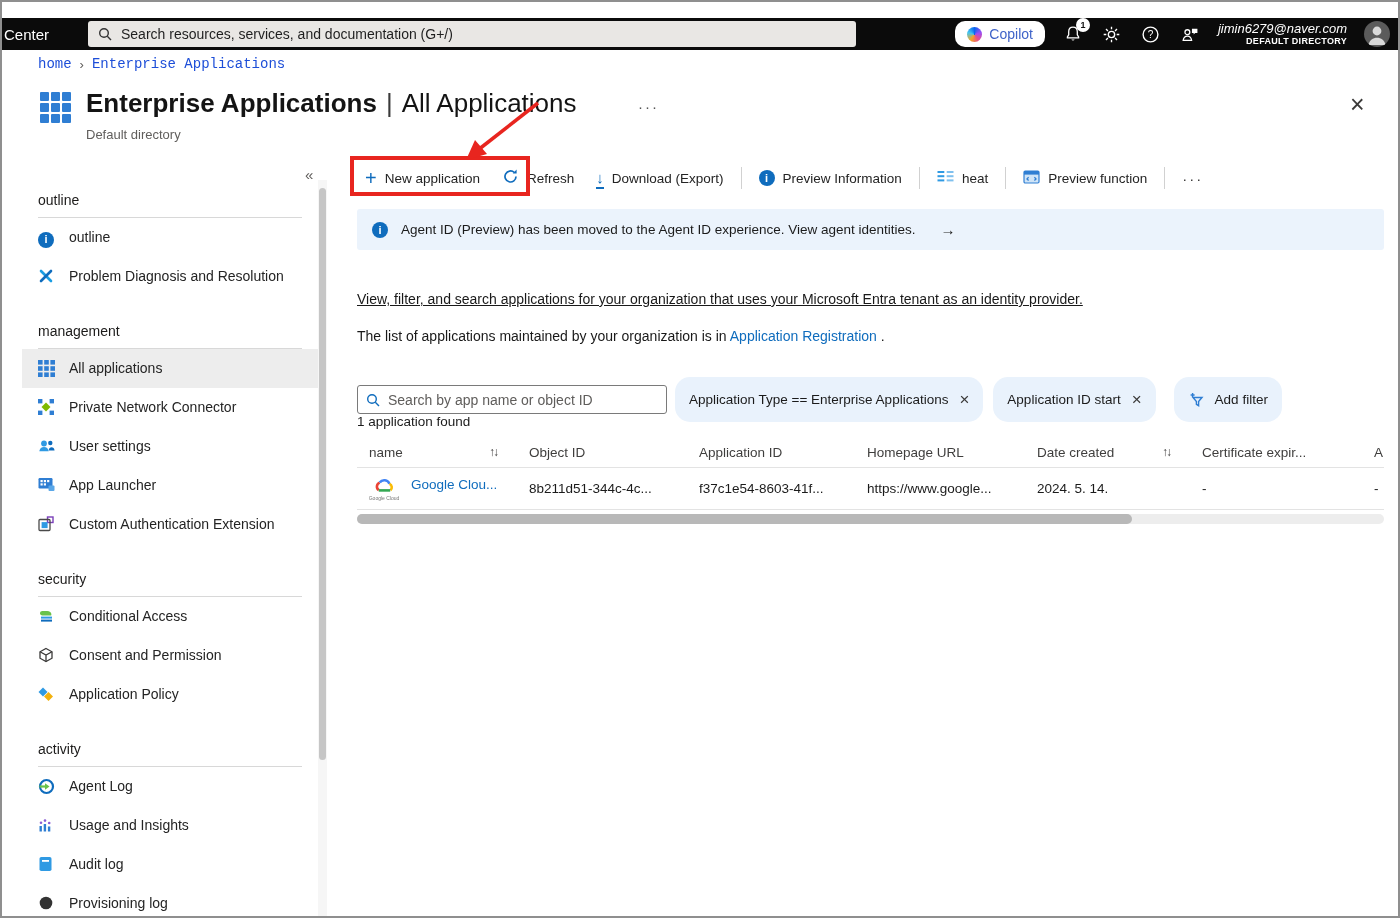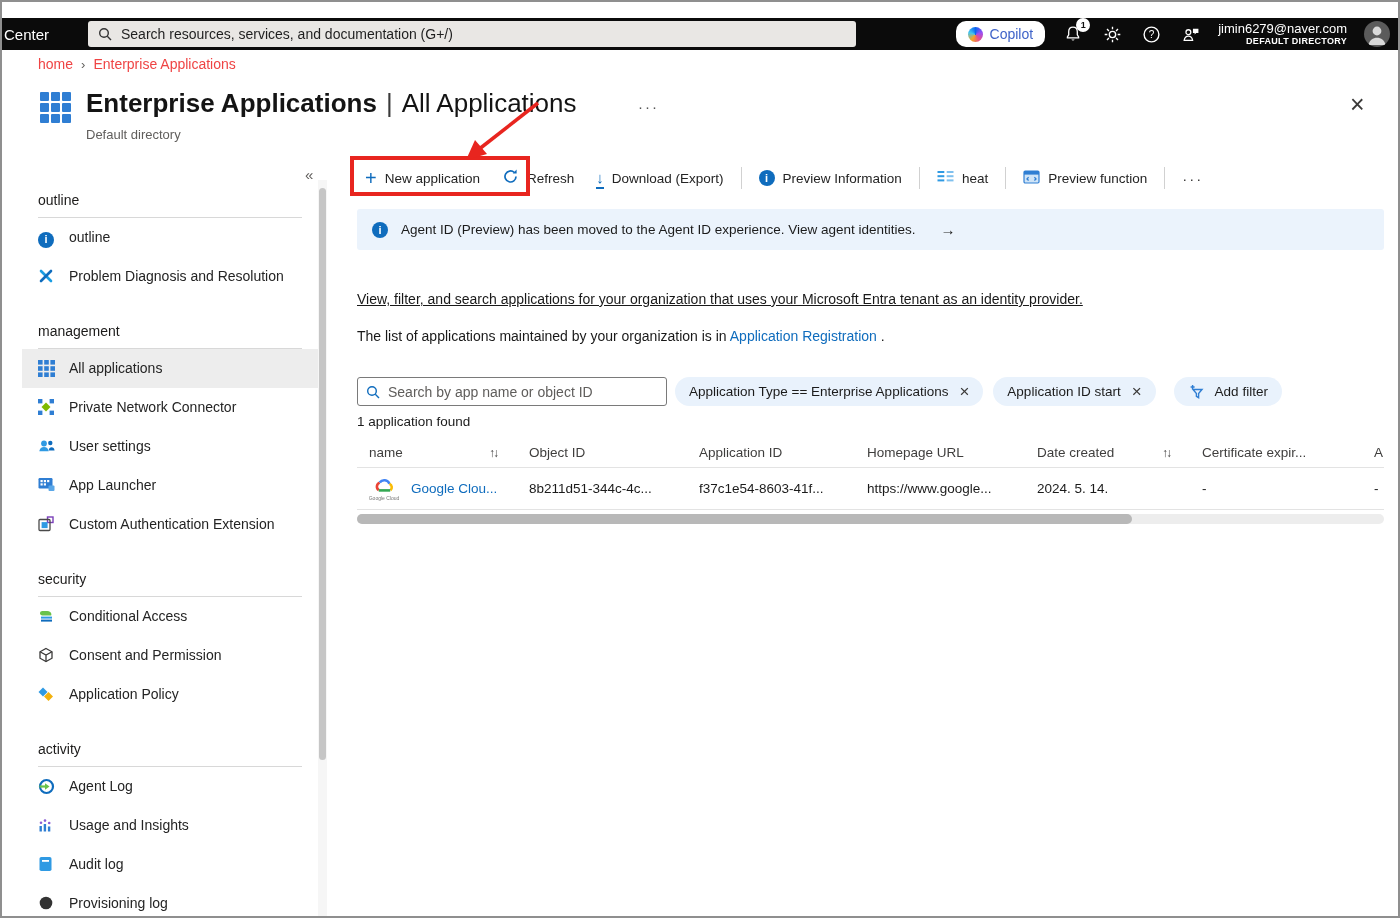--- a/index.html
+++ b/index.html
@@ -18,28 +18,28 @@
   .copilot { height: 26px; background: #fff; border-radius: 10px; padding: 0 12px; display: flex;
              align-items: center; gap: 7px; }
   .copilot-logo { width: 15px; height: 15px; border-radius: 50%;
                   background: conic-gradient(#0a64f0, #9a4ef5, #e84e8a, #f5a623, #43c6f0, #0a64f0); }
   .copilot span { color: #3f63c8; font-size: 14px; }
   .tb-icon { position: relative; display: flex; align-items: center; justify-content: center; width: 22px; height: 22px; }
   .badge { position: absolute; top: -5px; right: -6px; width: 14px; height: 14px; border-radius: 50%;
            background: #fff; color: #111; font-size: 9px; font-weight: bold; display: flex;
            align-items: center; justify-content: center; }
   .tb-user { text-align: right; color: #fff; line-height: 1.2; }
-  .tb-user .email { font-size: 13px; }
+  .tb-user .email { font-size: 13px; font-style: italic; }
   .tb-user .dir { font-size: 9px; font-weight: bold; letter-spacing: .3px; }
   .avatar { width: 26px; height: 26px; border-radius: 50%; background: #5b5b5b; overflow: hidden;
             display: flex; align-items: center; justify-content: center; }
 
   
   .breadcrumb { position: absolute; left: 36px; top: 54px; font-size: 14px; display: flex; align-items: center; }
-  .crumb { color: #ef4444; cursor: pointer; }
+  .crumb { color: #1d4ed8; cursor: pointer; font-family: Liberation Mono, monospace; }
   .crumb-sep { color: #605e5c; padding: 0 8px; font-size: 13px; }
   .big-grid { position: absolute; left: 38px; top: 90px; width: 31px; height: 31px; display: grid;
               grid-template-columns: repeat(3,1fr); gap: 2px; }
   .big-grid i { background: #2f7ed3; border-radius: 1px; }
   .page-title { position: absolute; left: 84px; top: 86px; font-size: 26px; color: #141414; white-space: nowrap; }
   .page-title .bold { font-weight: bold; }
   .page-title .sep { color: #3a3a3a; padding: 0 9px; font-weight: 300; }
   .title-more { position: absolute; left: 636px; top: 96px; color: #555; font-size: 15px; letter-spacing: 2px; }
   .subtitle { position: absolute; left: 84px; top: 125px; font-size: 13px; color: #605e5c; }
   .close-x { position: absolute; left: 1348px; top: 90px; font-size: 25px; color: #3b3a39; line-height: 1; }
@@ -81,34 +81,34 @@
   .banner .arrow { margin-left: 12px; font-size: 15px; color: #1b1b1b; }
   .para1 { position: absolute; left: 355px; top: 289px; font-size: 14px; color: #191919; text-decoration: underline; }
   .para2 { position: absolute; left: 355px; top: 326px; font-size: 14px; color: #191919; }
   .link { color: #0f6cbd; cursor: pointer; }
 
   
   .filter-row { position: absolute; left: 355px; top: 375px; display: flex; align-items: center; gap: 8px; }
   .search-box { width: 310px; height: 29px; border: 1px solid #7a7a7a; border-radius: 3px; background: #fff;
                 display: flex; align-items: center; gap: 8px; padding-left: 8px; }
   .search-box span { color: #5f5d5b; font-size: 14px; }
-  .pill { height: 29px; background: #e9f2fc; border-radius: 15px; padding: 0 14px; display: flex;
+  .pill { height: 45px; background: #e9f2fc; border-radius: 15px; padding: 0 14px; display: flex;
           align-items: center; gap: 11px; font-size: 13.5px; color: #1b1b1b; white-space: nowrap; cursor: pointer; }
   .pill .x { color: #3b3a39; font-size: 17px; line-height: 1; }
   .pill.gap { margin-left: 10px; }
   .count { position: absolute; left: 355px; top: 412px; font-size: 13.5px; color: #1b1b1b; }
 
   
   .table-wrap { position: absolute; left: 355px; top: 436px; width: 1027px; overflow: hidden; }
   .tbl { width: 1065px; }
   .trow { display: grid; grid-template-columns: 160px 170px 168px 170px 165px 172px 60px; align-items: center; }
   .thead { height: 30px; border-bottom: 1px solid #e3e3e3; }
   .thead .cell { font-size: 13.5px; color: #3f3e3d; }
   .tbody { height: 42px; border-bottom: 1px solid #e3e3e3; }
-  .cell { padding-left: 12px; display: flex; align-items: center; overflow: hidden; white-space: nowrap; }
+  .cell { padding-left: 12px; display: flex; overflow: hidden; white-space: nowrap; }
   .sort { margin-left: auto; margin-right: 20px; color: #3f3e3d; font-size: 12px; letter-spacing: -2px; }
   .tbody .cell { font-size: 13.5px; color: #1b1b1b; }
   .applogo { display: flex; flex-direction: column; align-items: center; width: 30px; margin-right: 12px; }
   .applogo .cap { font-size: 5px; color: #777; margin-top: 1px; white-space: nowrap; }
   .hscroll { margin-top: 4px; width: 1027px; height: 10px; background: #ededed; border-radius: 5px; position: relative; }
   .hscroll .thumb { position: absolute; left: 0; top: 0; width: 775px; height: 10px; background: #b8b8b8; border-radius: 5px; }
 </style>
 </head>
 <body>
 

